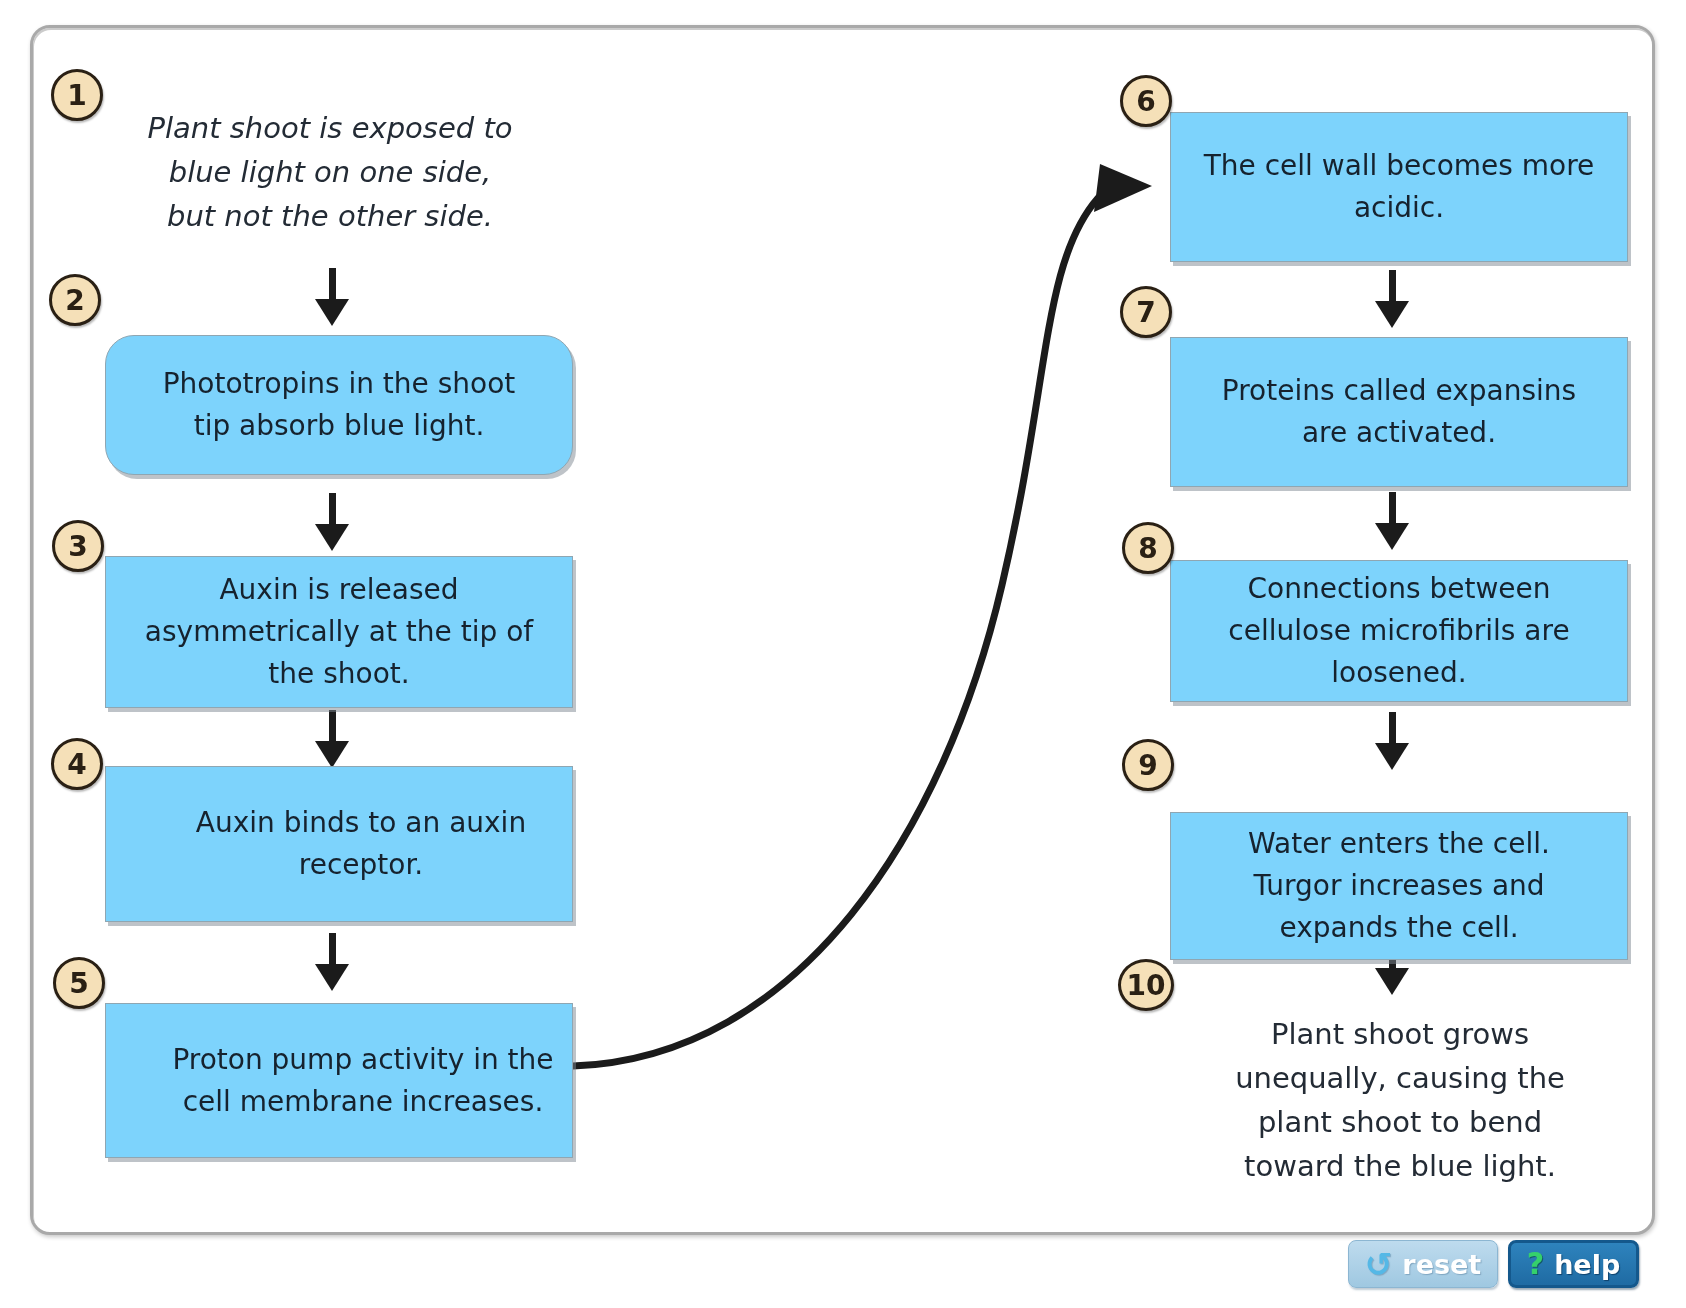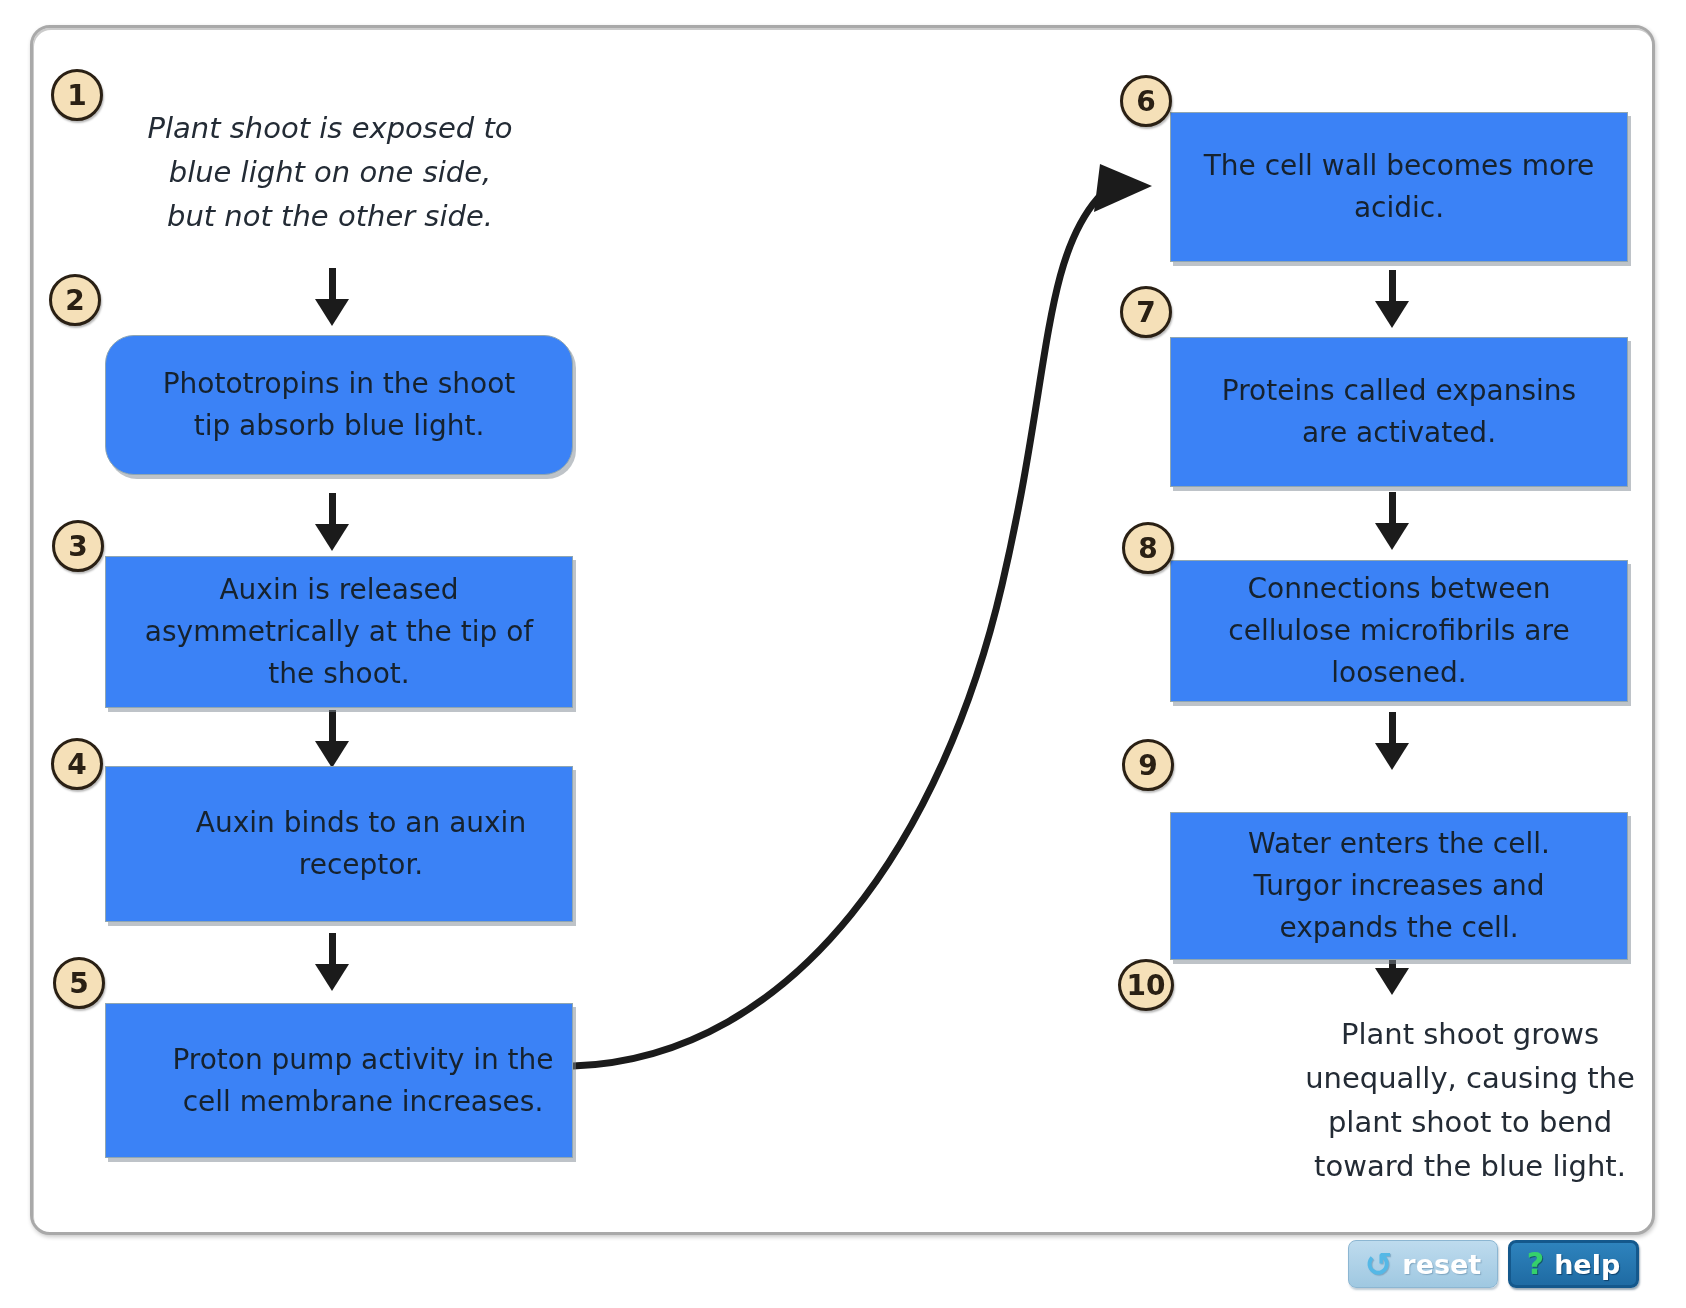--- a/index.html
+++ b/index.html
@@ -13,21 +13,21 @@
     box-shadow: inset 1px 2px 0 rgba(140,140,140,.45), 1px 2px 4px rgba(0,0,0,.22); }
 
   
   .badge { position:absolute; width:52px; height:52px; border-radius:50%;
     background:#f5e0b8; border:3px solid #2a2014; color:#2a2014;
     font-size:28px; font-weight:bold; display:flex; align-items:center; justify-content:center;
     box-shadow:1px 2px 2px rgba(0,0,0,.28); z-index:5; }
   .badge-wide { width:56px; }
 
   
-  .fbox { position:absolute; background:#3b82f6; border:1px solid #8fa6b2;
+  .fbox { position:absolute; background:#7dd3fc; border:1px solid #8fa6b2;
     box-shadow:3px 4px 0 rgba(125,136,146,.5);
     display:flex; flex-direction:column; align-items:center; justify-content:center;
     text-align:center; color:#16222e; font-size:28px; line-height:42px; z-index:2; }
 
   
   .ptext { position:absolute; text-align:center; color:#232b35;
     font-size:29px; line-height:44px; z-index:2; }
 
   
   .darrow { position:absolute; width:34px; z-index:1; }
@@ -177,21 +177,21 @@
   </div>
 
   <div class="darrow" style="left:1375px; top:937px;">
       <div class="stem"></div>
       <div class="head"></div>
     </div>
 
   <div class="badge badge-wide" style="left:1118px; top:959px;">
       <span>10</span>
     </div>
-  <div class="ptext" style="left:1275px; top:1012px; width:390px;">
+  <div class="ptext" style="left:1205px; top:1012px; width:390px;">
     <div>Plant shoot grows</div>
     <div>unequally, causing the</div>
     <div>plant shoot to bend</div>
     <div>toward the blue light.</div>
   </div>
 
   <div class="btn btn-reset">
     <span class="ico">↺</span>
     <span>reset</span>
   </div>

